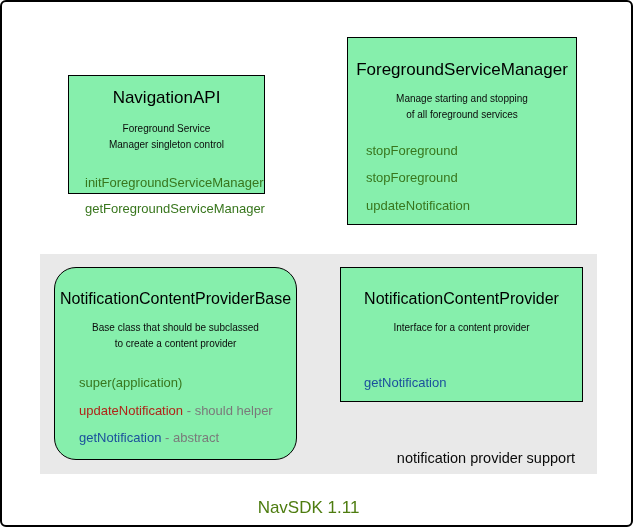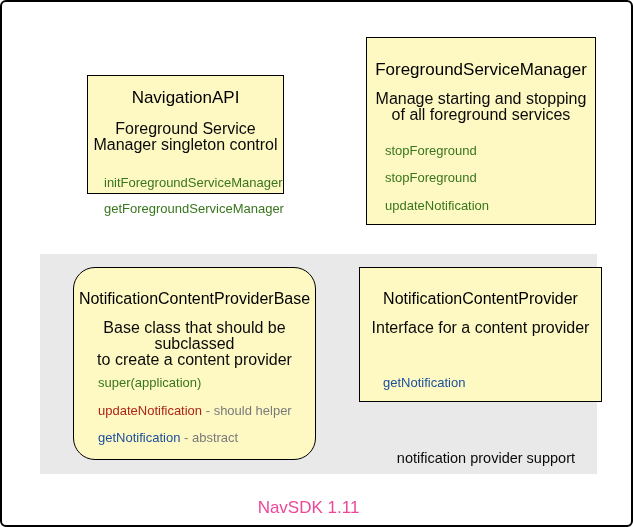--- a/index.html
+++ b/index.html
@@ -22,42 +22,41 @@
     position: absolute;
     left: 38px;
     top: 252px;
     width: 557px;
     height: 220px;
     background: #e9e9e9;
   }
   .box {
     position: absolute;
     box-sizing: border-box;
-    background: #fef9c3;
+    background: #86efac;
     border: 1.5px solid #000000;
-    margin-left: 19px;
   }
   .box-nav  { left: 66px;  top: 73px;  width: 197px; height: 119px; }
   .box-fsm  { left: 345px; top: 35px;  width: 230px; height: 188px; }
   .box-ncpb { left: 52px;  top: 265px; width: 243px; height: 193px; border-radius: 22px; }
   .box-ncp  { left: 338px; top: 265px; width: 243px; height: 135px; }
   .box-title {
     position: absolute;
     left: 0; right: 0;
     text-align: center;
     font-size: 17px;
     color: #000000;
     white-space: nowrap;
   }
   .box-title.sm { font-size: 16px; }
   .box-desc {
     position: absolute;
     left: 0; right: 0;
     text-align: center;
-    font-size: 16px;
+    font-size: 10px;
     line-height: 16px;
     color: #0a0a0a;
   }
   .method {
     position: absolute;
     font-size: 13px;
     white-space: nowrap;
   }
   .method .note { color: #7a7a7a; }
   .panel-label {
@@ -67,21 +66,21 @@
     font-size: 14.5px;
     color: #0a0a0a;
     white-space: nowrap;
   }
   .footer {
     position: absolute;
     left: 0; right: 16px;
     top: 496px;
     text-align: center;
     font-size: 17px;
-    color: #ec4899;
+    color: #4d7c0f;
   }
 </style>
 </head>
 <body>
 
 <div class="frame">
 
   <div class="box box-nav">
     <div class="box-title" style="top:12px">NavigationAPI</div>
     <div class="box-desc" style="top:45px">

